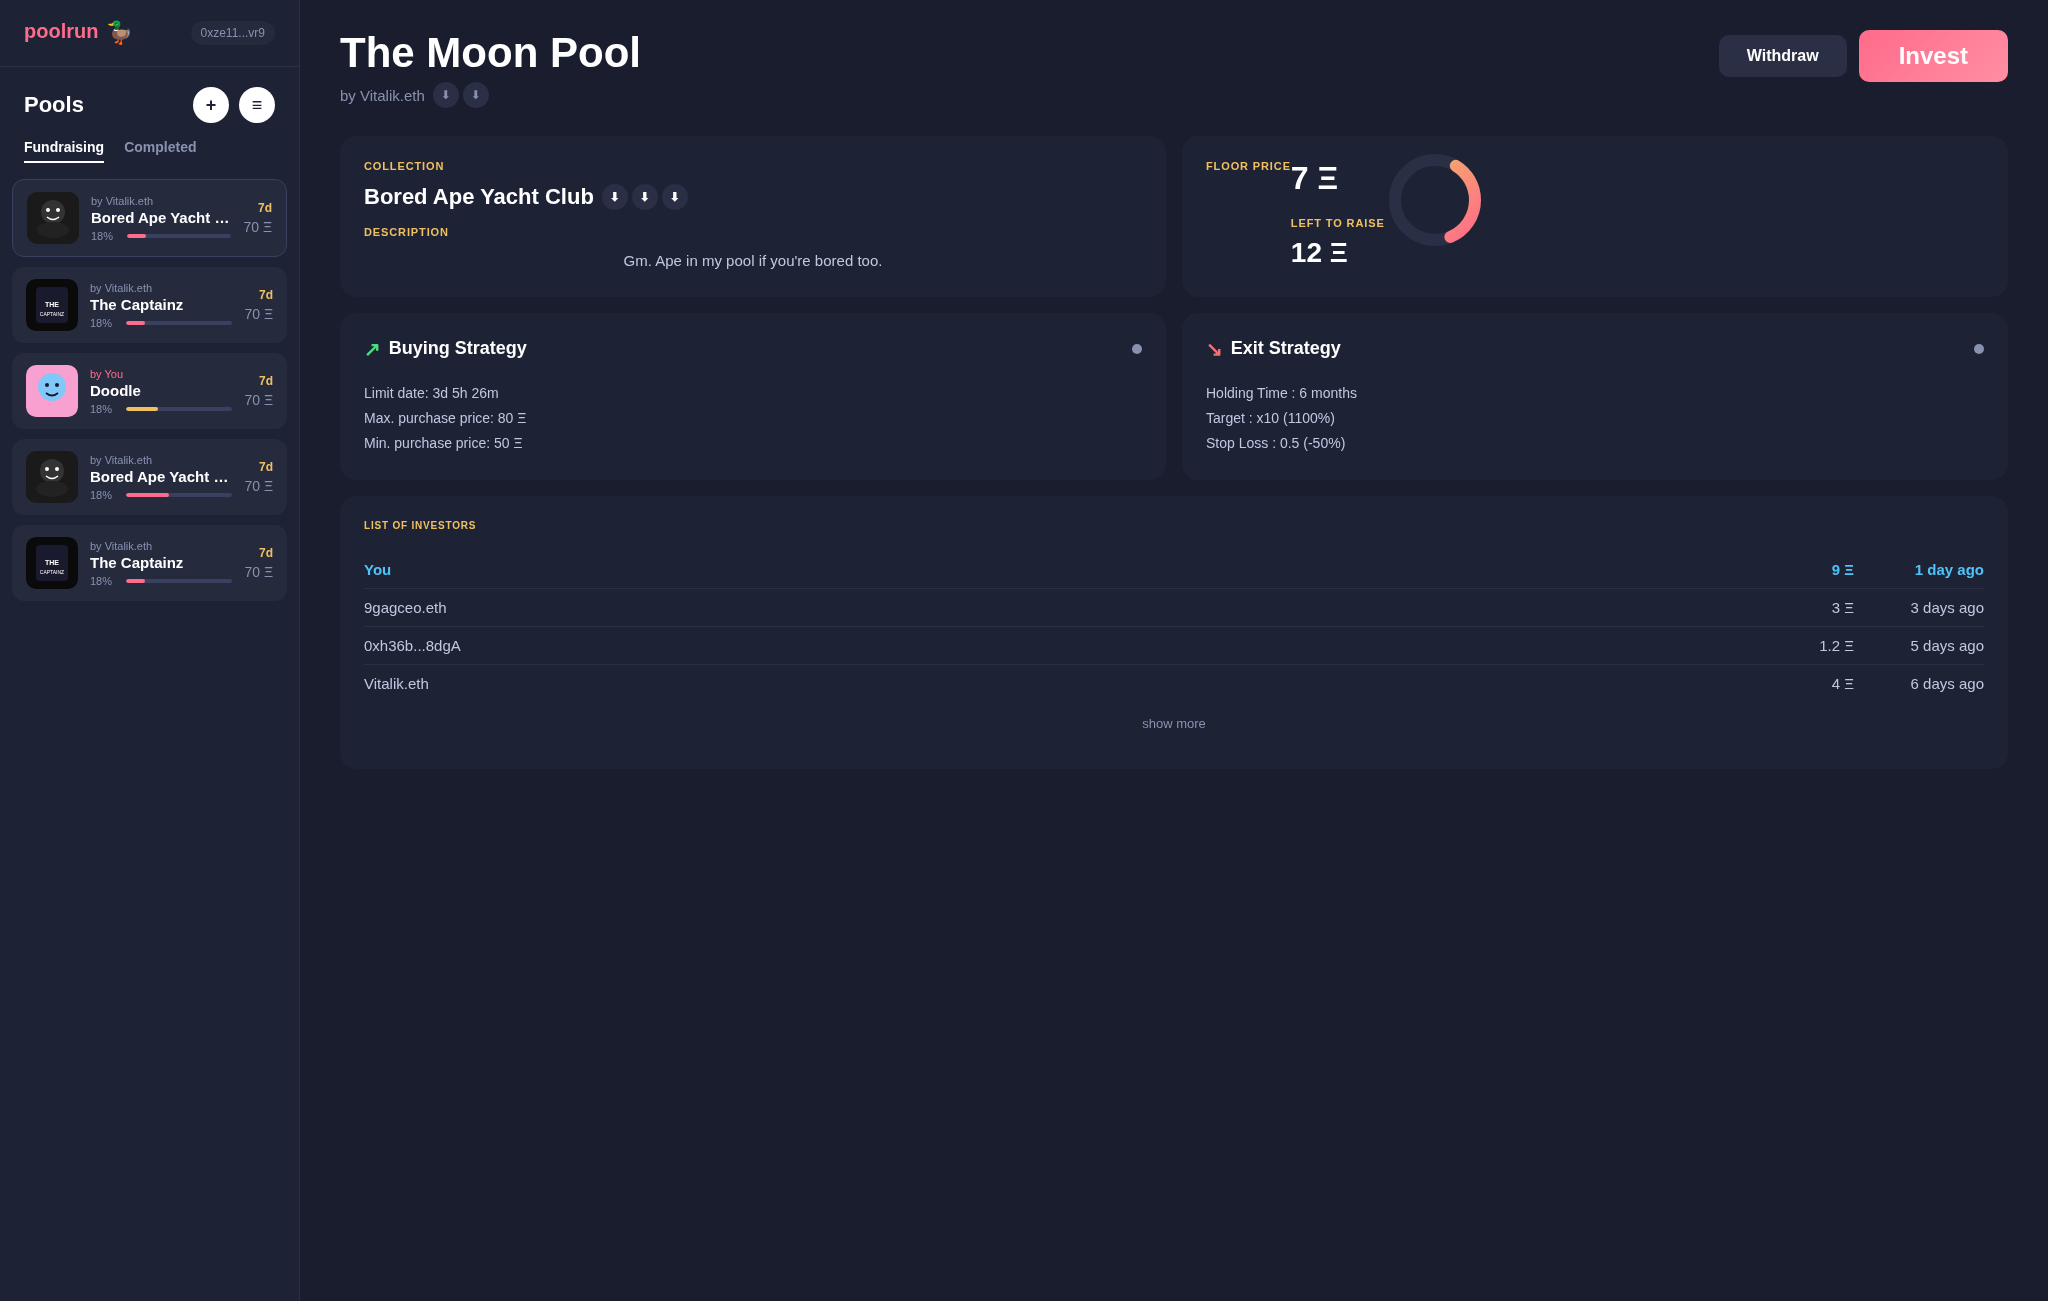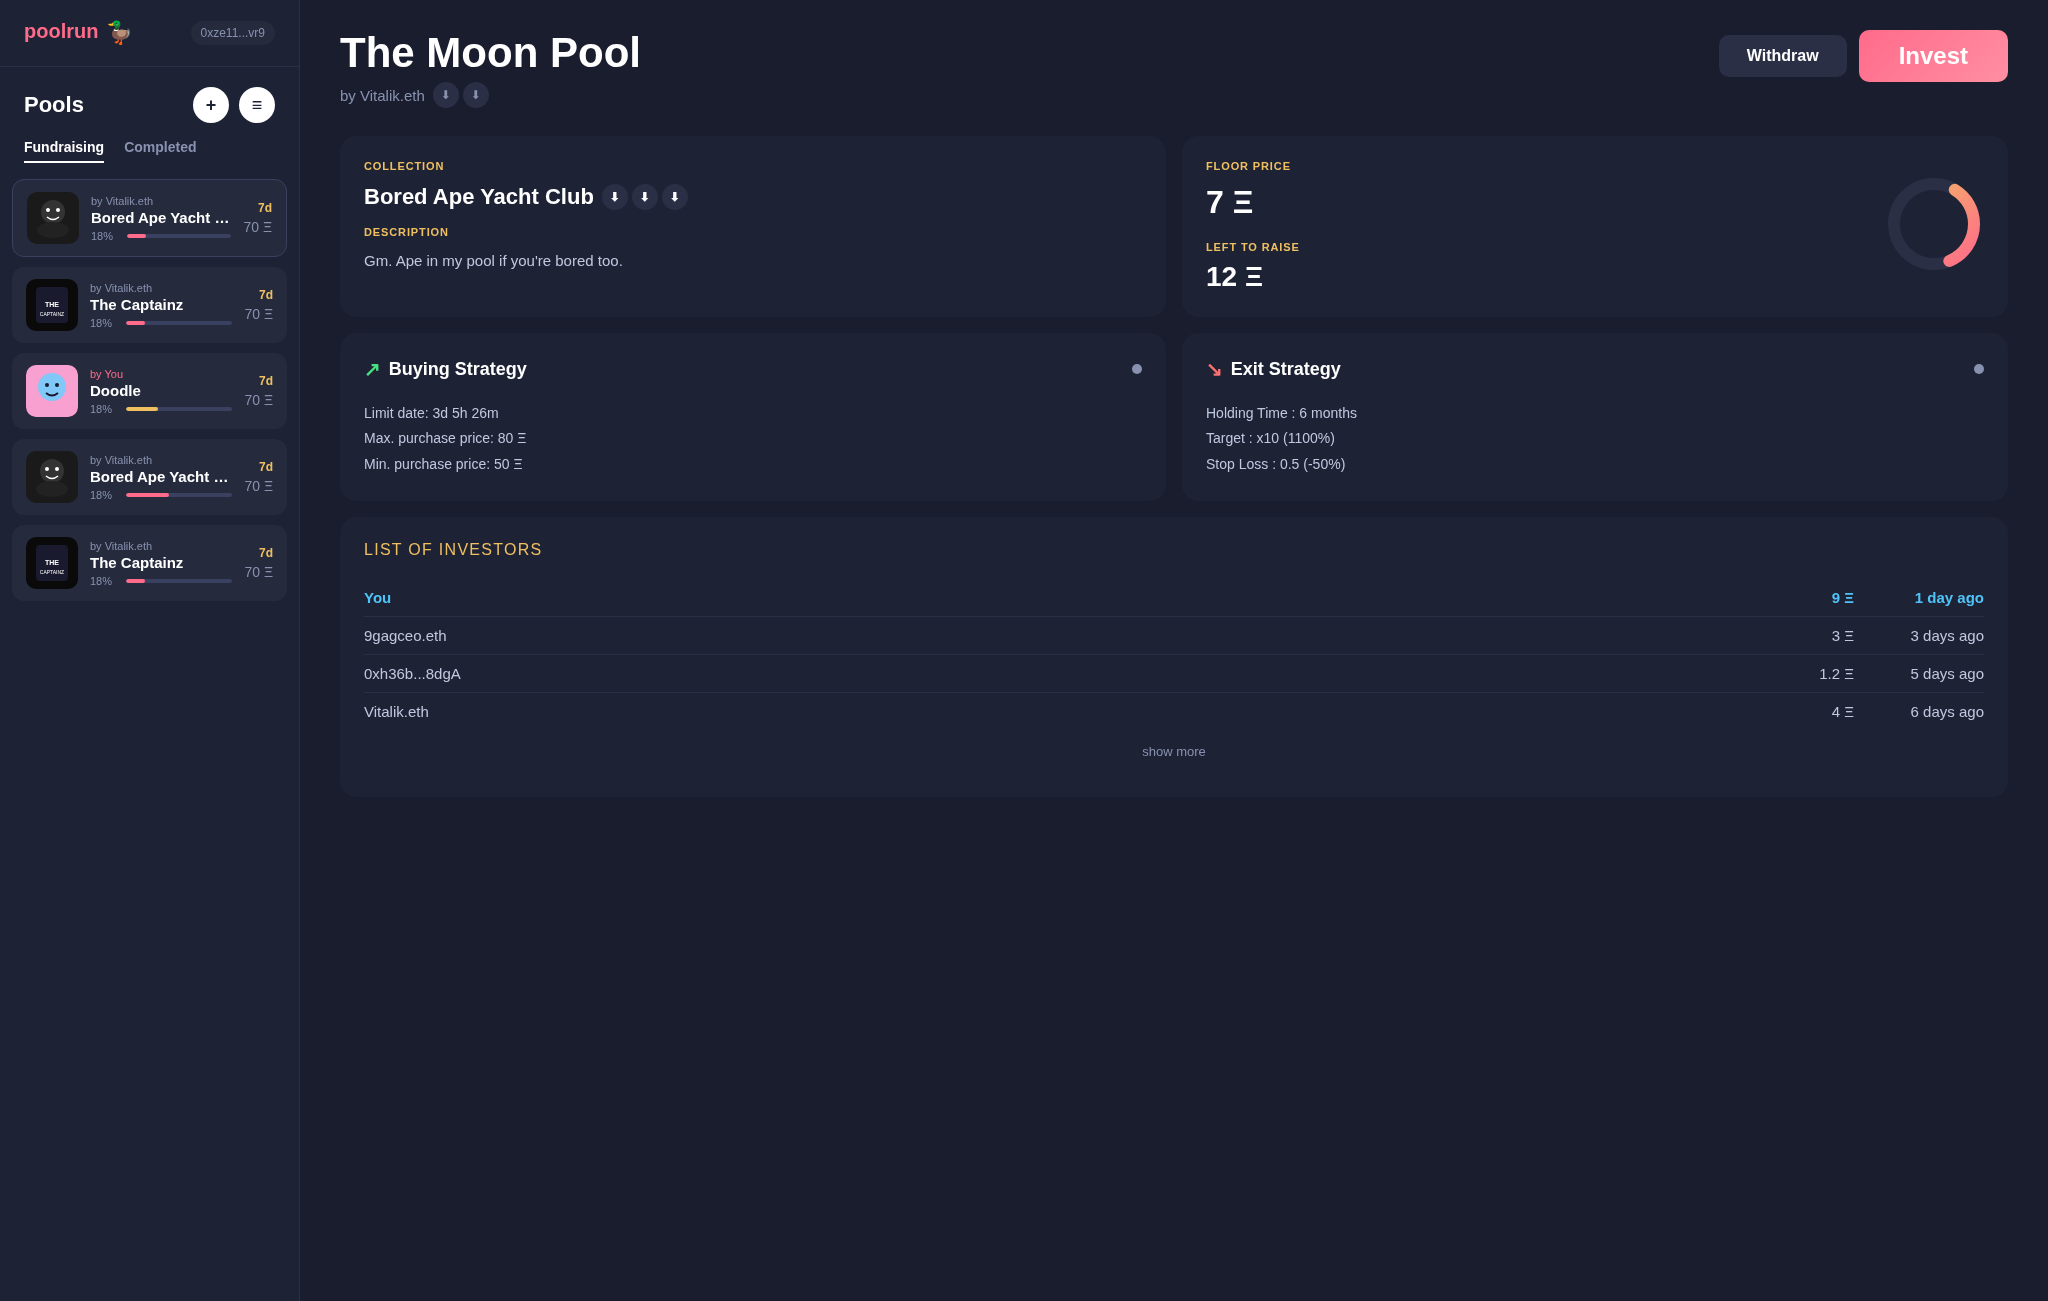--- a/index.html
+++ b/index.html
@@ -260,26 +260,27 @@
       color: #fff;
       display: flex;
       align-items: center;
       gap: 8px;
       margin-bottom: 16px;
     }
     .card-description {
       font-size: 15px;
       color: #c0c8e0;
       line-height: 1.5;
+      text-align: center;
     }
 
     
     .floor-price-card {
       display: flex;
-      flex-direction: column;
+      flex-direction: row;
     }
     .floor-price-row {
       display: flex;
       align-items: flex-start;
       justify-content: space-between;
     }
     .floor-price-value {
       font-size: 32px;
       font-weight: 800;
       color: #fff;
@@ -335,22 +336,22 @@
       line-height: 1.8;
     }
 
     
     .investors-card {
       background: #1e2235;
       border-radius: 16px;
       padding: 24px;
     }
     .investors-label {
-      font-size: 16px;
-      font-weight: 400;
+      font-size: 10px;
+      font-weight: 700;
       letter-spacing: 0.08em;
       color: #f0c060;
       text-transform: uppercase;
       margin-bottom: 20px;
     }
     .investor-row {
       display: flex;
       align-items: center;
       padding: 10px 0;
     }

